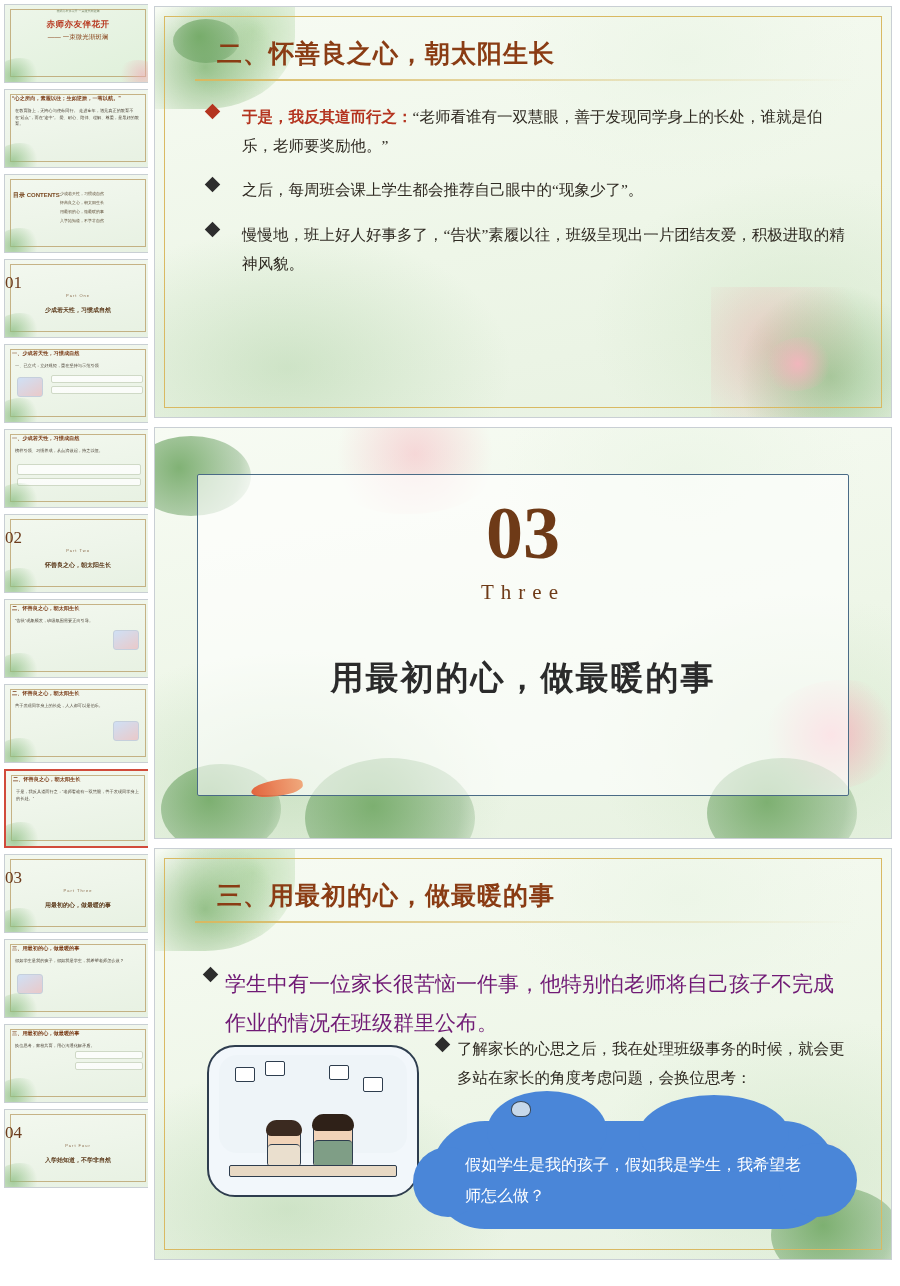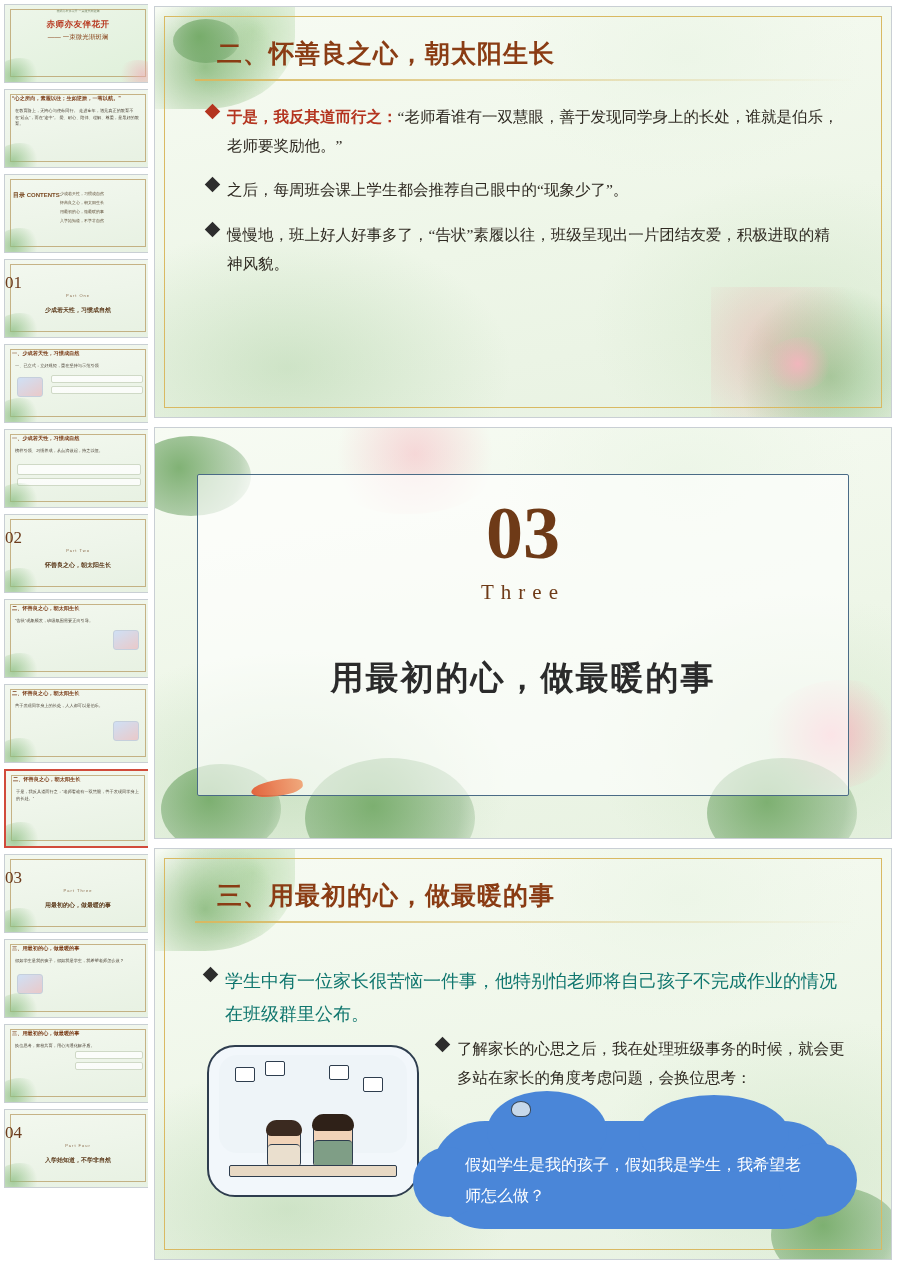--- a/index.html
+++ b/index.html
@@ -136,21 +136,21 @@
     position:absolute; left:62px; top:30px;
     font-family:"Liberation Serif", serif;
     font-size:25px; font-weight:bold; color:#8a3c14;
     letter-spacing:1px;
   }
   .s-title-rule {
     position:absolute; left:40px; top:72px; width:660px; height:2px;
     background:linear-gradient(90deg,#d9b962,rgba(217,185,98,0));
   }
   .bullets { position:absolute; left:52px; top:96px; right:46px; }
-  .bl { display:flex; gap:9px; margin-bottom:16px; }
+  .bl { display:flex; gap:24px; margin-bottom:16px; }
   .bl .dmd {
     flex:0 0 auto; margin-top:3px;
     width:11px; height:11px; background:#b4341f; transform:rotate(45deg);
   }
   .bl .dmd.dk { background:#2d2d2d; }
   .bl .tx {
     font-family:"Liberation Serif", serif;
     font-size:15.5px; line-height:1.85; color:#2f2a22;
   }
   .bl .tx .hl { color:#b4341f; font-weight:bold; }
@@ -418,21 +418,21 @@
       <div class="lotus-tl"></div>
       <div class="petal" style="right:30px; bottom:34px; width:110px; height:86px;"></div>
       <div class="leaf" style="right:-10px; bottom:-24px; width:130px; height:96px;"></div>
       <div class="goldframe"></div>
 
       <div class="s-title">三、用最初的心，做最暖的事</div>
       <div class="s-title-rule"></div>
 
       <div class="s3-b1">
         <div class="dmd" style="width:11px;height:11px;background:#2d2d2d;transform:rotate(45deg);margin-top:4px;flex:0 0 auto;"></div>
-        <div class="tx" style="font-family:'Liberation Serif',serif;font-size:18px;line-height:1.85;color:#0f766e;">学生中有一位家长很苦恼一件事，他特别怕老师将自己孩子不完成作业的情况在班级群里公布。</div>
+        <div class="tx" style="font-family:'Liberation Serif',serif;font-size:21px;line-height:1.85;color:#701a75;">学生中有一位家长很苦恼一件事，他特别怕老师将自己孩子不完成作业的情况在班级群里公布。</div>
       </div>
 
       <div class="s3-b2">
         <div class="dmd" style="width:11px;height:11px;background:#2d2d2d;transform:rotate(45deg);margin-top:4px;flex:0 0 auto;"></div>
         <div class="tx" style="font-family:'Liberation Serif',serif;font-size:15.5px;line-height:1.85;color:#2f2a22;">了解家长的心思之后，我在处理班级事务的时候，就会更多站在家长的角度考虑问题，会换位思考：</div>
       </div>
 
       <div class="illus">
         <div class="wall"></div>
         <div class="pic" style="left:26px; top:20px;"></div>

